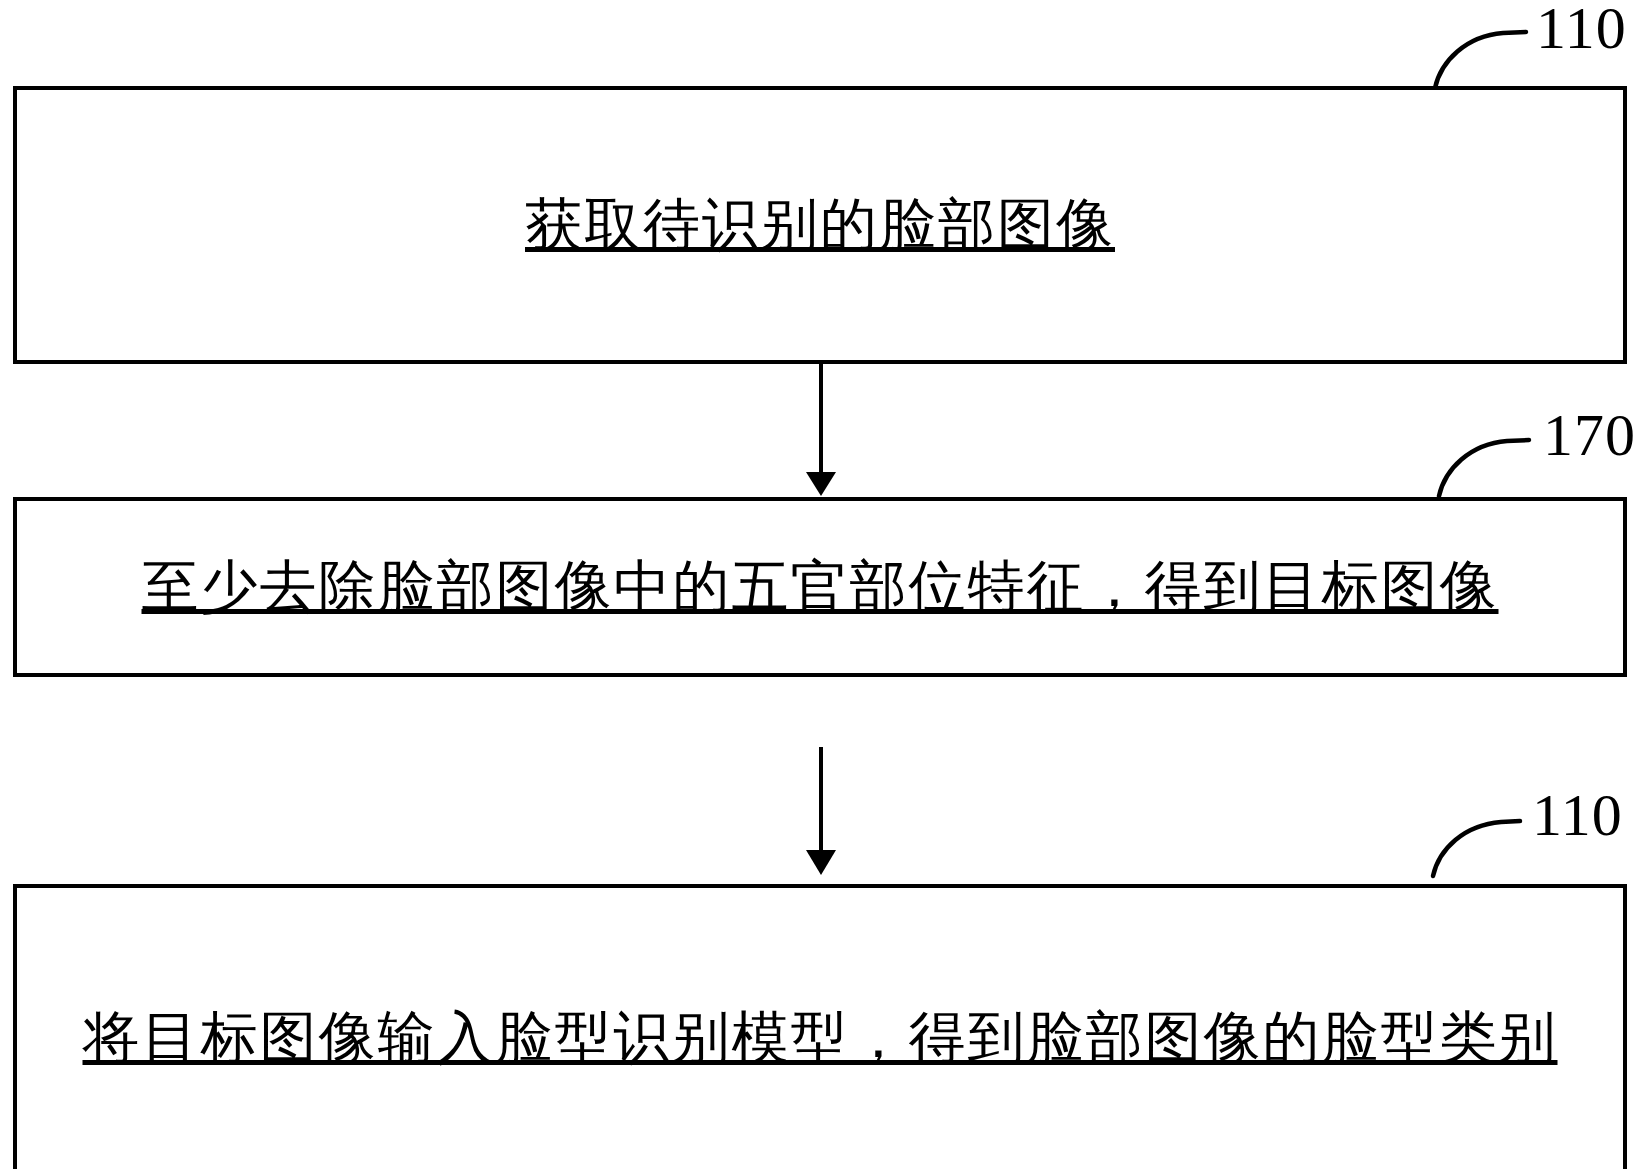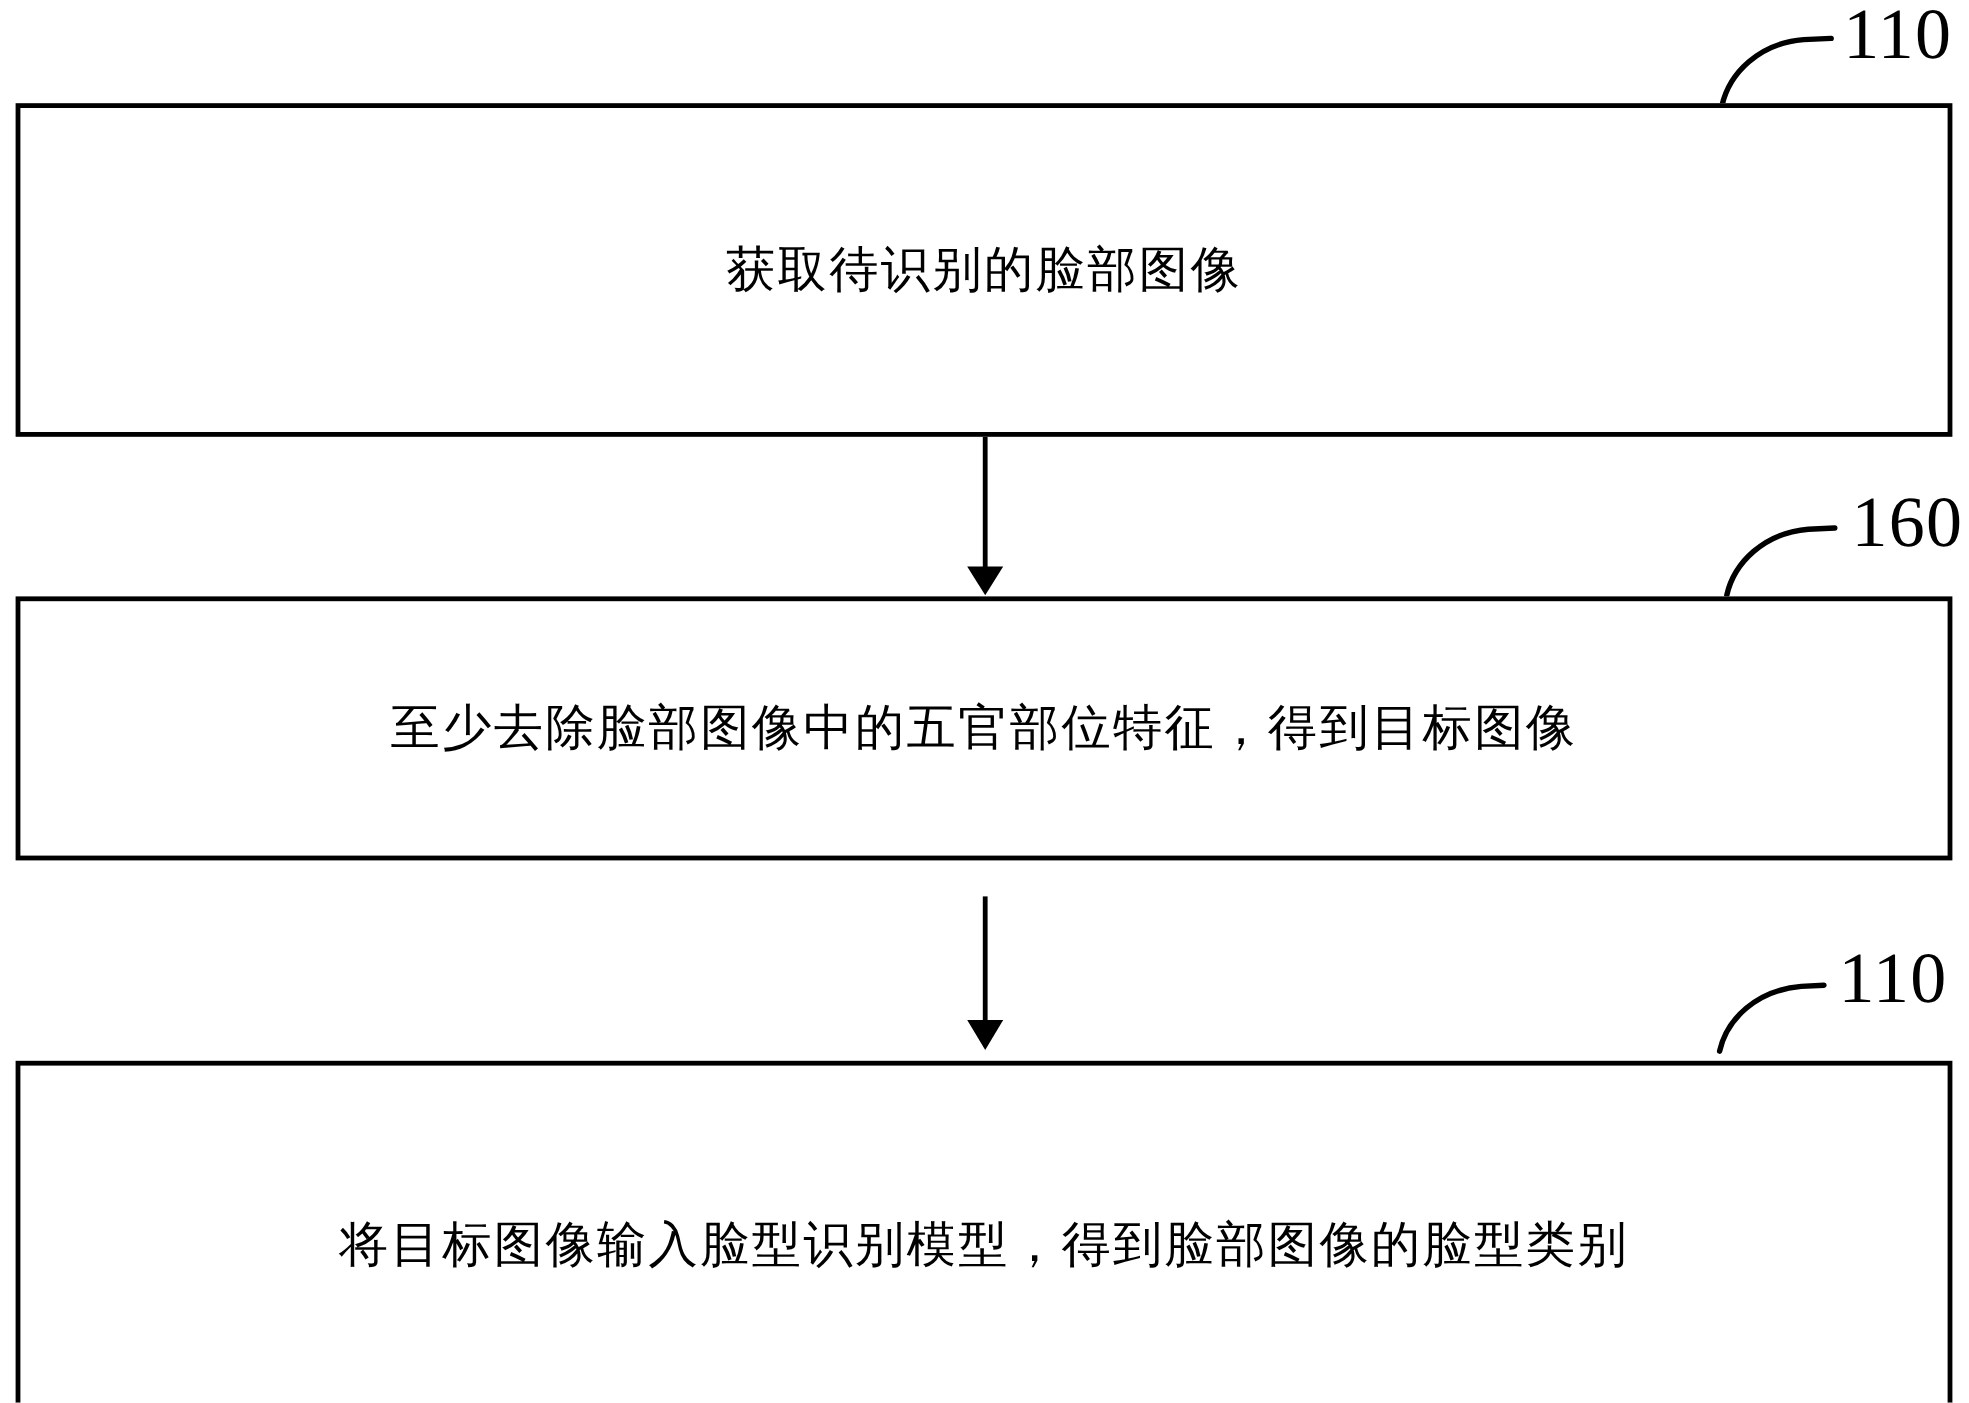--- a/index.html
+++ b/index.html
@@ -28,29 +28,30 @@
     left: 13px;
     width: 1614px;
     box-sizing: border-box;
     border: 4px solid #000000;
     background: #ffffff;
     display: flex;
     align-items: center;
     justify-content: center;
   }
   .flow-box .box-text {
-    font-size: 41px;
+    font-size: 57px;
     letter-spacing: 2px;
     color: #000000;
     white-space: nowrap;
     text-align: left;
     line-height: 1.2;
+    text-decoration: underline;
   }
   .box-1 { top: 86px;  height: 278px; }
-  .box-2 { top: 497px; height: 220px; }
+  .box-2 { top: 497px; height: 180px; }
   .box-3 { top: 884px; height: 308px; }
   .ref-label {
     position: absolute;
     font-size: 60px;
     line-height: 1;
     color: #000000;
     letter-spacing: 1px;
     white-space: nowrap;
   }
   .ref-1 { left: 1536px; top: -2px; }
@@ -76,20 +77,20 @@
   </svg>
 
   <div class="flow-box box-1">
     <span class="box-text">获取待识别的脸部图像</span>
   </div>
   <div class="ref-label ref-1">110</div>
 
   <div class="flow-box box-2">
     <span class="box-text">至少去除脸部图像中的五官部位特征，得到目标图像</span>
   </div>
-  <div class="ref-label ref-2">160</div>
+  <div class="ref-label ref-2">170</div>
 
   <div class="flow-box box-3">
     <span class="box-text">将目标图像输入脸型识别模型，得到脸部图像的脸型类别</span>
   </div>
   <div class="ref-label ref-3">110</div>
 
 </div>
 
 </body></html>

